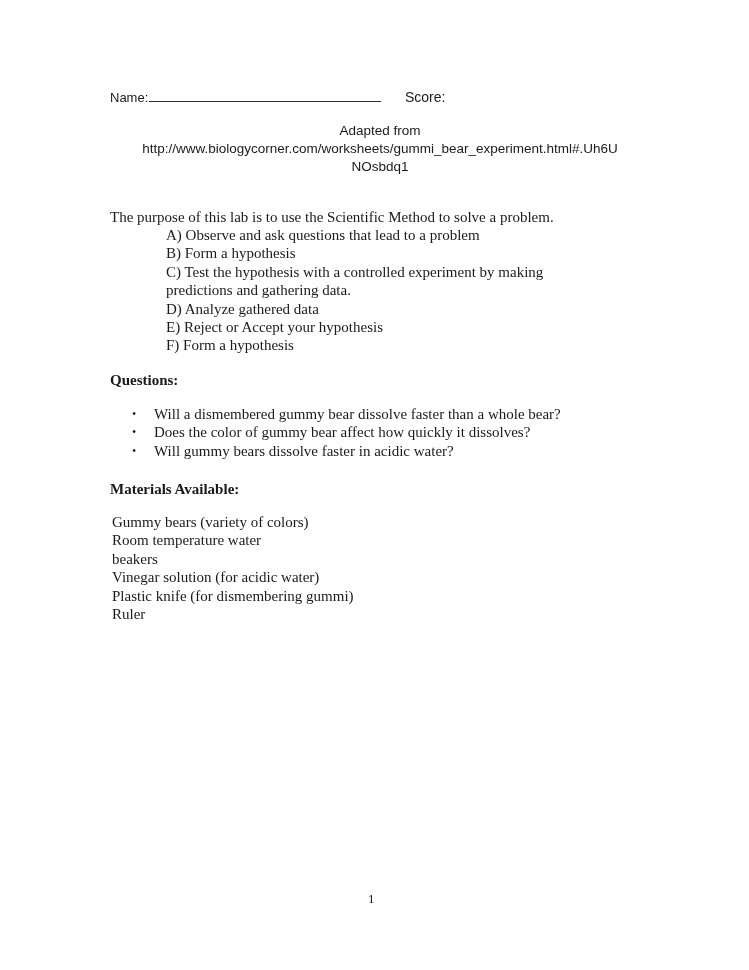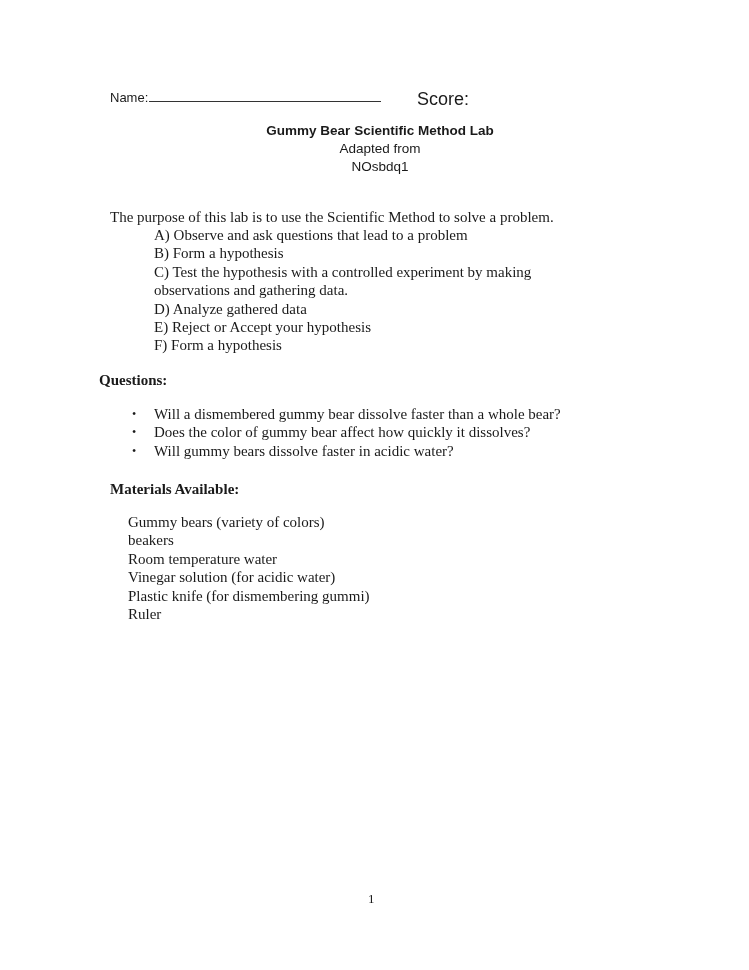--- a/index.html
+++ b/index.html
@@ -35,101 +35,101 @@
     }
     .name-line {
       display: inline-block;
       width: 232px;
       border-bottom: 1px solid #333;
       height: 12px;
       vertical-align: baseline;
       margin-left: 1px;
     }
     .header-score {
-      left: 417px; top: 89px;
-      font-size: 18px;
+      left: 405px; top: 89px;
+      font-size: 14px;
     }
     .title-block {
       left: 100px; width: 560px; top: 122px;
       text-align: center;
       font-size: 13.5px;
       line-height: 18px;
       white-space: normal;
     }
     .title-block .title { font-weight: bold; }
 
     .body-text {
       font-size: 15px;
       line-height: 18.4px;
     }
     .purpose {
       left: 110px; top: 208px;
     }
     .steps {
-      left: 154px; top: 226px;
+      left: 166px; top: 226px;
       white-space: normal;
       width: 460px;
     }
     .steps div { white-space: nowrap; }
 
     .heading {
       font-weight: bold;
       font-size: 15px;
     }
-    .questions-heading { left: 99px; top: 372px; }
+    .questions-heading { left: 110px; top: 372px; }
     .questions-list {
       left: 132px; top: 405px;
       margin: 0; padding: 0;
       list-style: none;
     }
     .questions-list li {
       position: relative;
       padding-left: 22px;
       height: 18.4px;
       line-height: 18.4px;
     }
     .questions-list li .bullet {
       position: absolute;
       left: 0; top: 0;
       font-size: 12px;
     }
     .materials-heading { left: 110px; top: 481px; }
     .materials-list {
-      left: 128px; top: 513px;
+      left: 112px; top: 513px;
     }
     .hypothesis {
       left: 110px; top: 640px;
     }
     .page-number {
       left: 368px; top: 891px;
       font-size: 13px;
     }
   </style>
 </head>
 <body>
 
 <div class="page">
 
   <div class="abs sans header-name">
     <span>Name:</span><span class="name-line"></span>
   </div>
   <div class="abs sans header-score">Score:</div>
 
   <div class="abs sans title-block">
-    <div class="title">Gummy Bear Scientific Method Lab</div>
     <div>Adapted from</div>
+    <div>http://www.biologycorner.com/worksheets/gummi_bear_experiment.html#.Uh6U</div>
     <div>NOsbdq1</div>
   </div>
 
   <div class="abs serif body-text purpose">The purpose of this lab is to use the Scientific Method to solve a problem.</div>
   <div class="abs serif body-text steps">
     <div>A) Observe and ask questions that lead to a problem</div>
     <div>B) Form a hypothesis</div>
     <div>C) Test the hypothesis with a controlled experiment by making</div>
-    <div>observations and gathering data.</div>
+    <div>predictions and gathering data.</div>
     <div>D) Analyze gathered data</div>
     <div>E) Reject or Accept your hypothesis</div>
     <div>F) Form a hypothesis</div>
   </div>
 
   <div class="abs serif heading questions-heading">Questions:</div>
   <ul class="abs serif body-text questions-list">
     <li>
       <span class="bullet">•</span>
       <span>Will a dismembered gummy bear dissolve faster than a whole bear?</span>
@@ -140,22 +140,22 @@
     </li>
     <li>
       <span class="bullet">•</span>
       <span>Will gummy bears dissolve faster in acidic water?</span>
     </li>
   </ul>
 
   <div class="abs serif heading materials-heading">Materials Available:</div>
   <div class="abs serif body-text materials-list">
     <div>Gummy bears (variety of colors)</div>
+    <div>Room temperature water</div>
     <div>beakers</div>
-    <div>Room temperature water</div>
     <div>Vinegar solution (for acidic water)</div>
     <div>Plastic knife (for dismembering gummi)</div>
     <div>Ruler</div>
   </div>
 
 
   <div class="abs serif page-number">1</div>
 
 </div>
 

